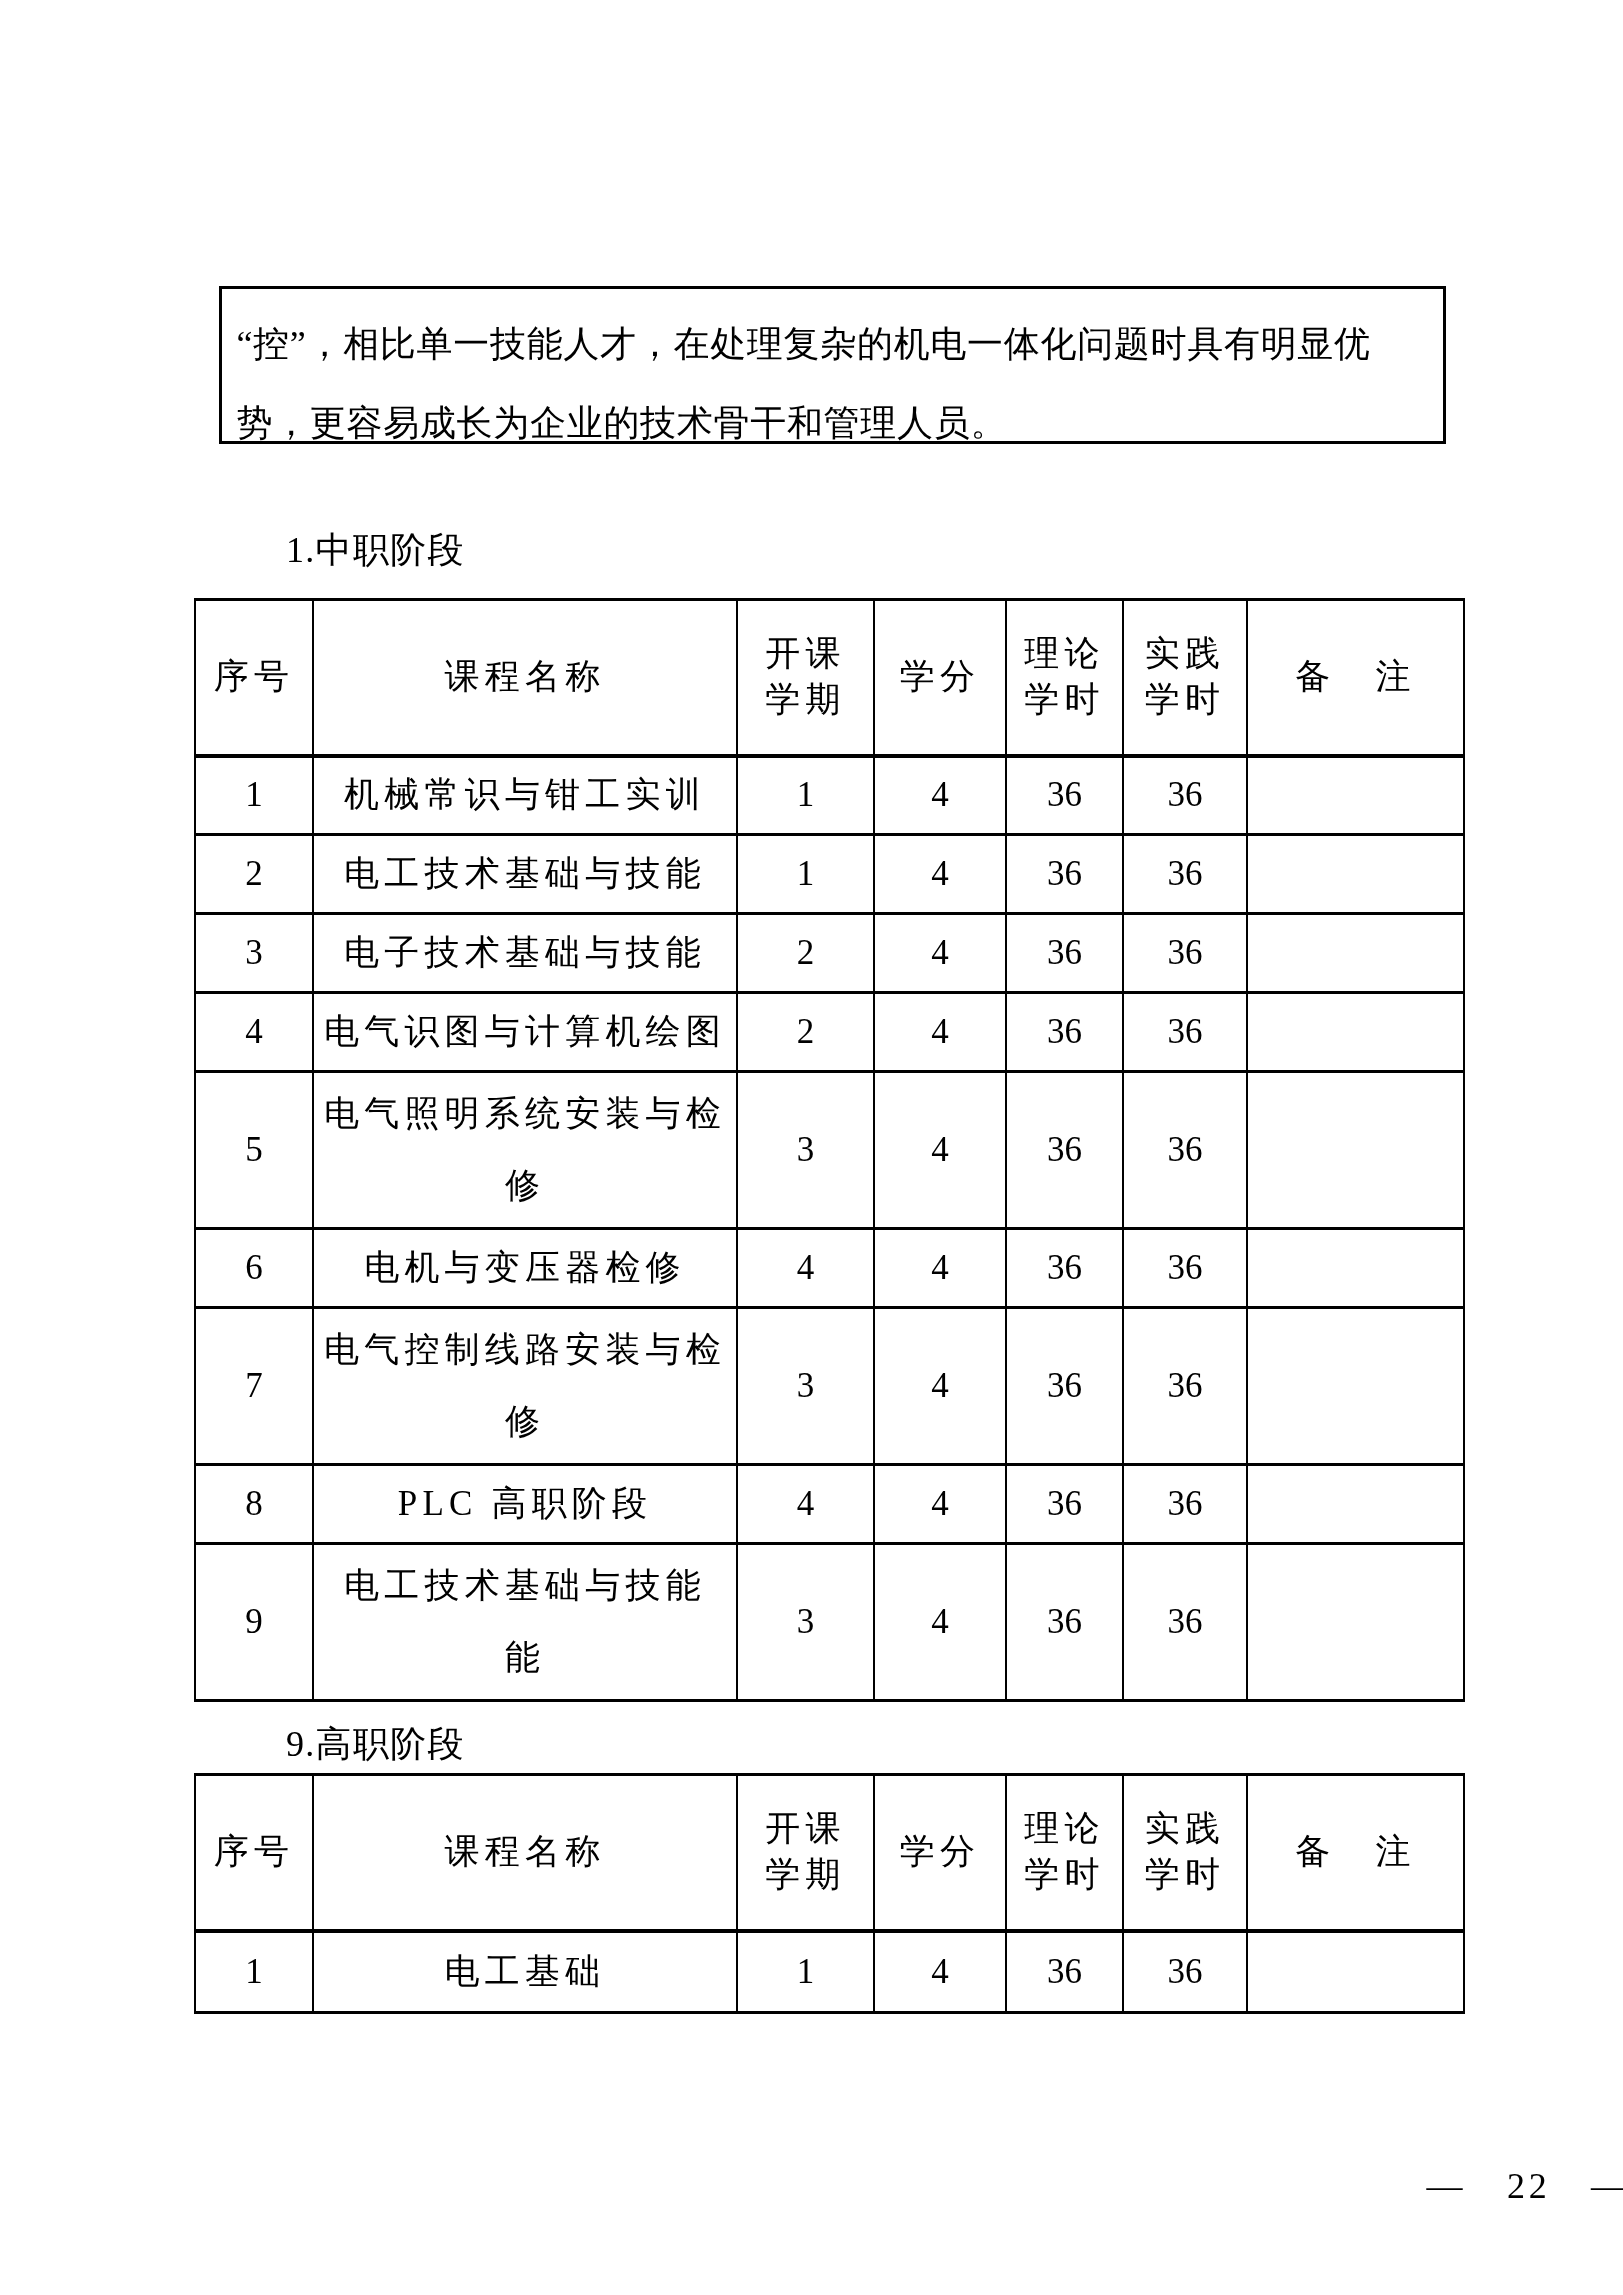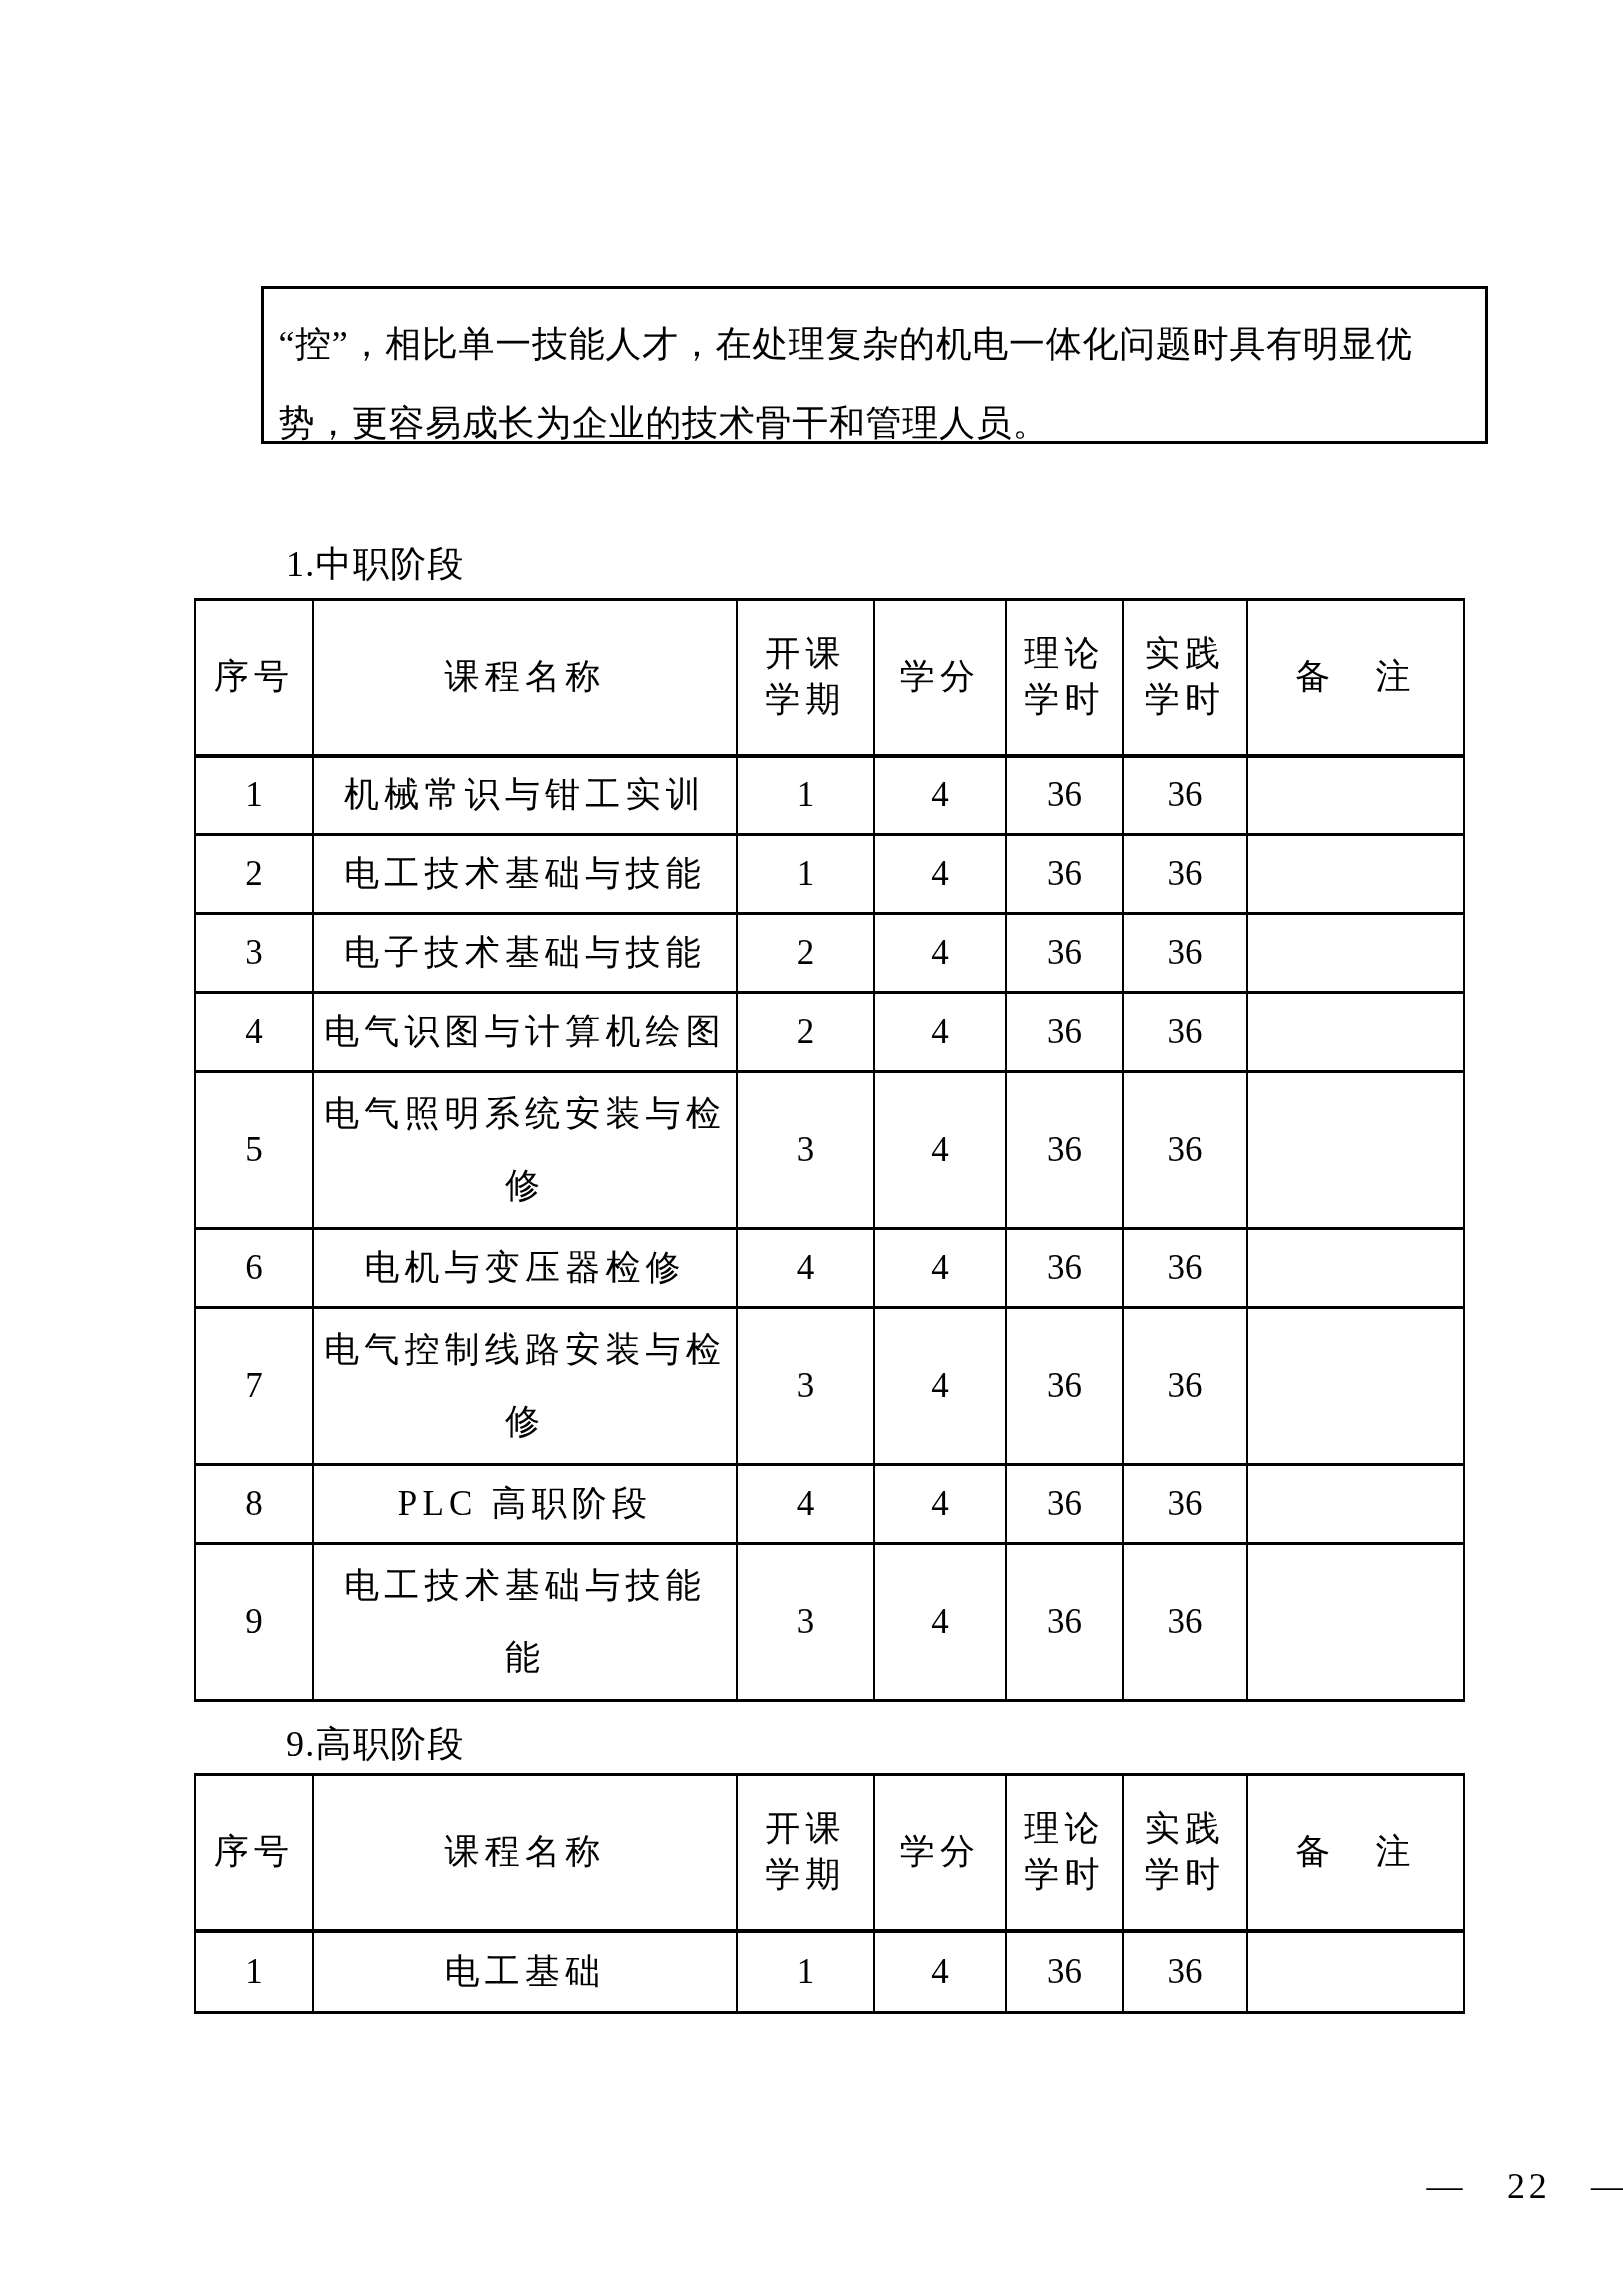--- a/index.html
+++ b/index.html
@@ -9,40 +9,39 @@
     background:#ffffff;
     color:#000;
     font-family:"Liberation Serif","DejaVu Serif",serif;
     overflow:hidden;
   }
   .intro-box{
     position:absolute;left:219px;top:286px;
     width:1227px;height:158px;
     border:3.9px solid #000;
     box-sizing:border-box;
-    margin-left:42px;
   }
   .intro-text{
     padding:15.7px 11.8px 0 14.4px;
     font-size:36px;
     line-height:79px;
     letter-spacing:0.7px;
     white-space:pre-line;
     text-align:justify;
   }
   .heading{
     position:absolute;left:286px;top:462px;
     font-size:37px;font-weight:bold;
     letter-spacing:1.3px;line-height:45px;
   }
   .sub{
     position:absolute;left:286px;
     font-size:36px;letter-spacing:1.3px;line-height:42px;
   }
-  .sub1{top:543px;}
+  .sub1{top:529px;}
   .sub2{top:1723px;}
   table.ctable{
     position:absolute;left:194px;
     width:1270px;
     border-collapse:collapse;
     table-layout:fixed;
     font-size:35px;
   }
   .t1{top:598px;}
   .t2{top:1773px;}

